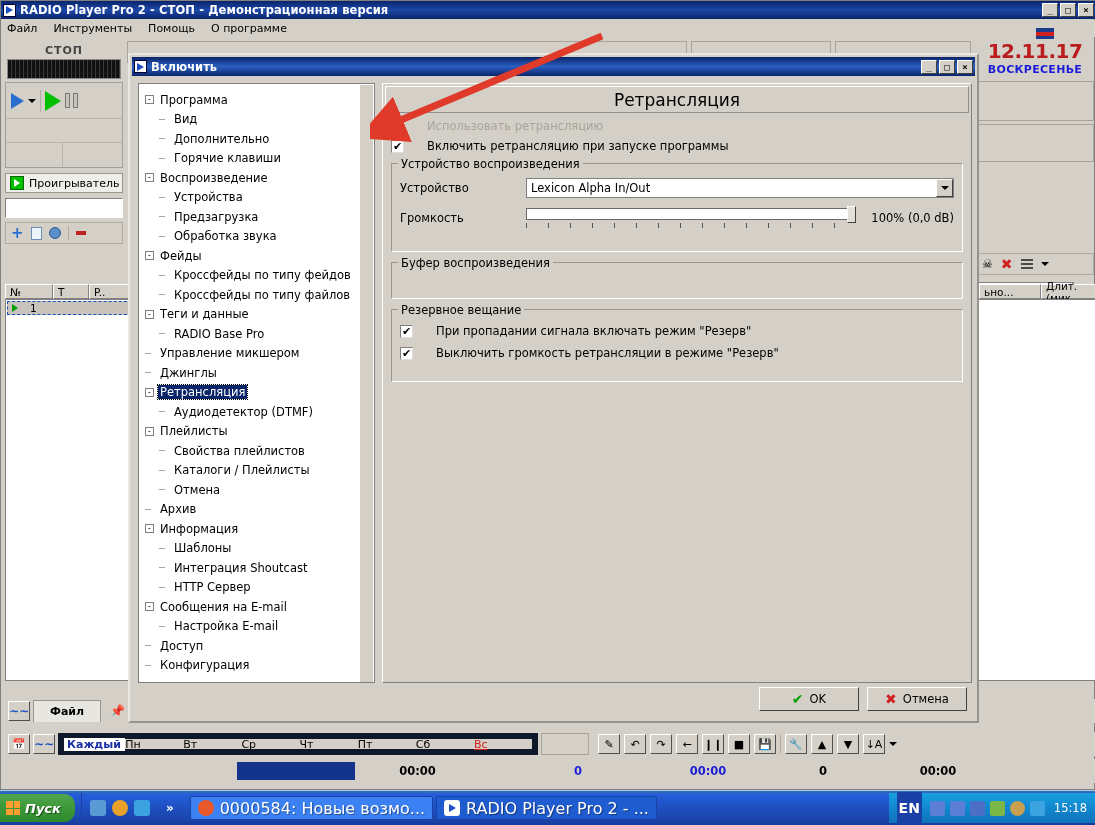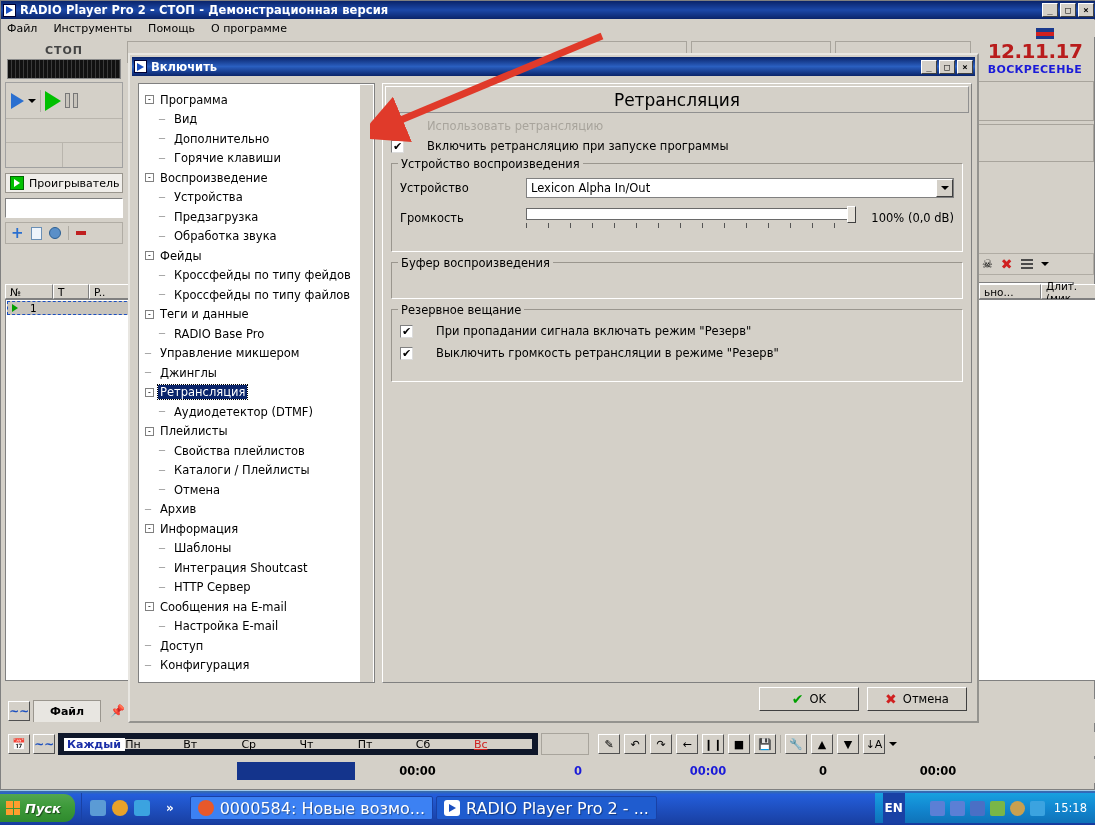--- a/index.html
+++ b/index.html
@@ -234,22 +234,22 @@
   .task { height:24px; min-width:185px; background:#3c81f3;
     border:1px solid #1941a5; border-radius:2px; display:flex; align-items:center;
     gap:6px; padding:0 7px; color:#fff; font-size:16px; white-space:nowrap;
     overflow:hidden; text-shadow:1px 1px 1px rgba(0,0,0,.4); }
   .task.active { background:#1f5ccf; }
   .tray { height:30px; background:#159ae0;
     background:linear-gradient(180deg,#17a0e0 0%,#1287d0 50%,#0f72b8 100%);
     display:flex; align-items:center; gap:5px; padding:0 8px; }
   .trayicon { width:15px;height:15px;border-radius:2px; }
   .clock { color:#fff; font-size:11.5px; margin-left:4px; }
-  .lang { background:#1941a5; color:#fff; font-size:12px; font-weight:bold;
-    padding:8px 2px; margin-right:20px; }
+  .lang { background:#1941a5; color:#fff; font-size:14px; font-weight:bold;
+    padding:8px 2px; margin-right:3px; }
 </style>
 </head>
 <body>
 
 <div id="root">
 
   <div class="app-window">
 
     <div class="app-titlebar">
       <div class="app-title-ico">

